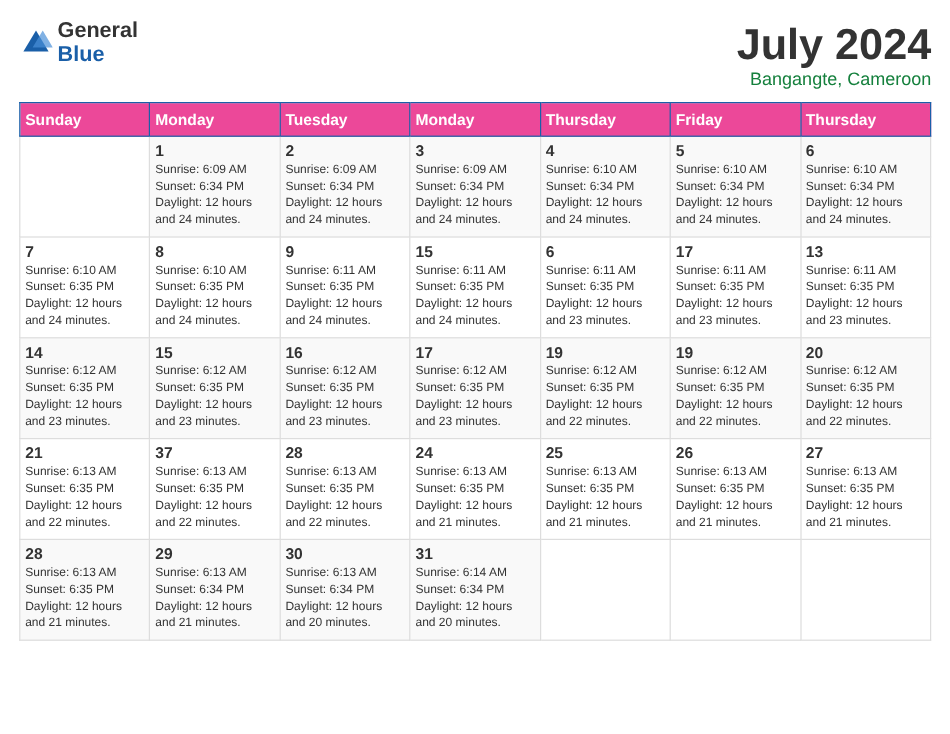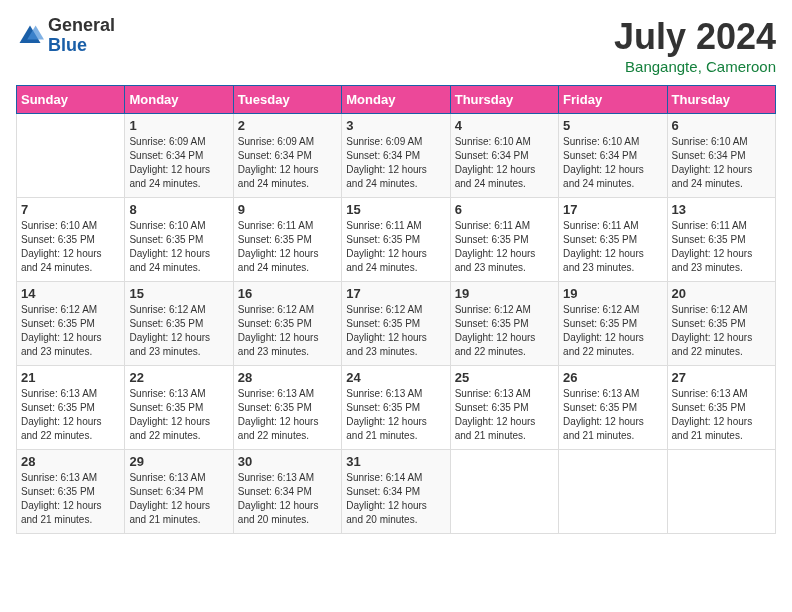--- a/index.html
+++ b/index.html
@@ -208,21 +208,21 @@
           <span class="day-number">20</span>
           <div class="day-detail">Sunrise: 6:12 AM<br>Sunset: 6:35 PM<br>Daylight: 12 hours and 22 minutes.</div>
         </td>
       </tr>
       <tr>
         <td>
           <span class="day-number">21</span>
           <div class="day-detail">Sunrise: 6:13 AM<br>Sunset: 6:35 PM<br>Daylight: 12 hours and 22 minutes.</div>
         </td>
         <td>
-          <span class="day-number">22</span>
+          <span class="day-number">37</span>
           <div class="day-detail">Sunrise: 6:13 AM<br>Sunset: 6:35 PM<br>Daylight: 12 hours and 22 minutes.</div>
         </td>
         <td>
           <span class="day-number">28</span>
           <div class="day-detail">Sunrise: 6:13 AM<br>Sunset: 6:35 PM<br>Daylight: 12 hours and 22 minutes.</div>
         </td>
         <td>
           <span class="day-number">24</span>
           <div class="day-detail">Sunrise: 6:13 AM<br>Sunset: 6:35 PM<br>Daylight: 12 hours and 21 minutes.</div>
         </td>

